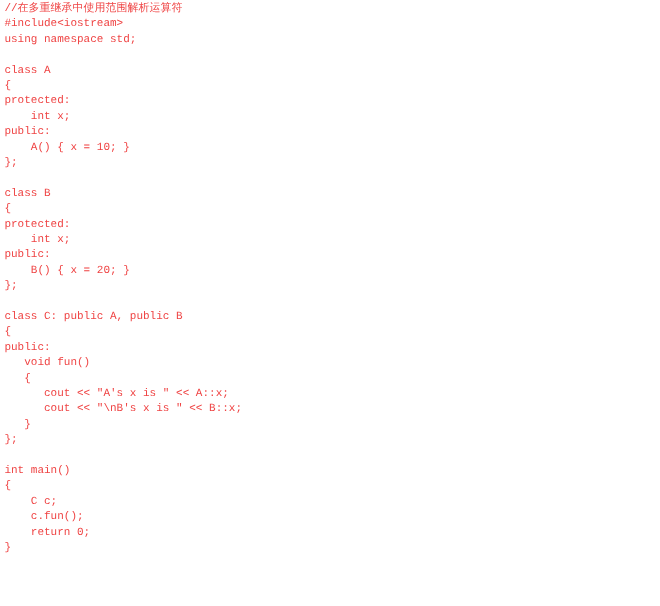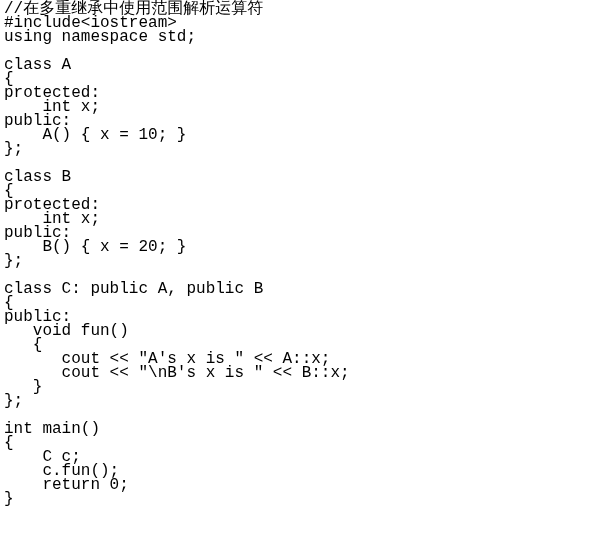--- a/index.html
+++ b/index.html
@@ -7,23 +7,23 @@
     padding: 0;
     width: 600px;
     height: 551px;
     background: #ffffff;
     overflow: hidden;
   }
   pre.code {
     margin: 0;
     padding: 2px 4px;
     font-family: "SimSun", "NSimSun", "Courier New", monospace;
-    font-size: 16px;
+    font-size: 10px;
     line-height: 14px;
-    color: #000000;
+    color: #ef4444;
     white-space: pre;
   }
 </style>
 </head>
 <body>
 
 <pre class="code">//在多重继承中使用范围解析运算符
 #include&lt;iostream&gt;
 using namespace std;
 

